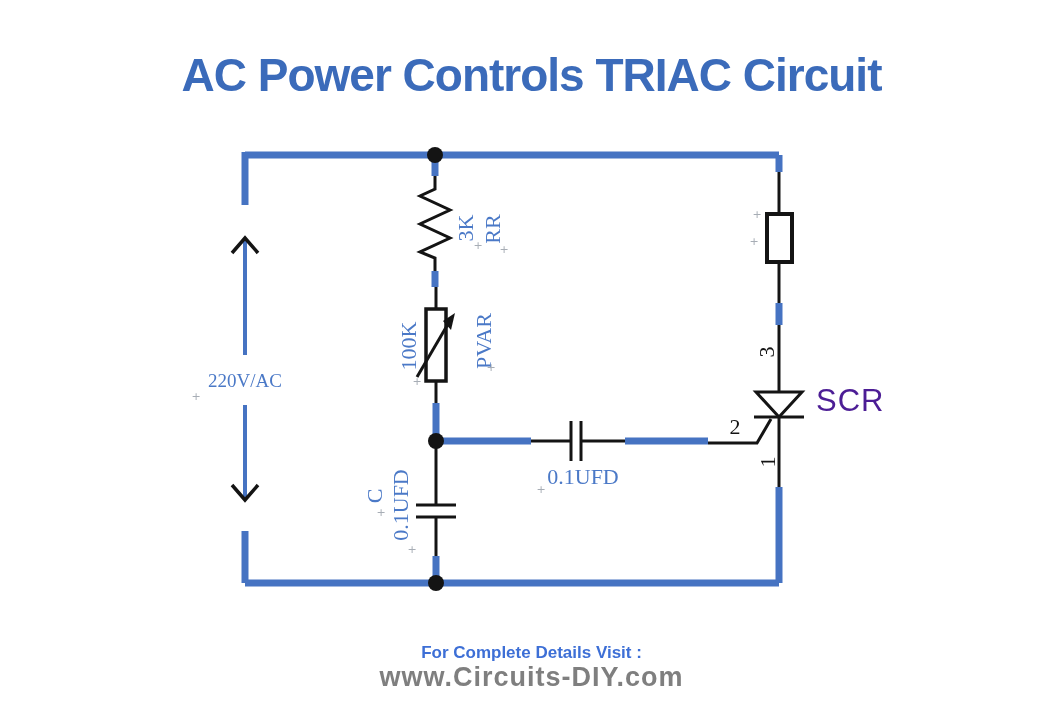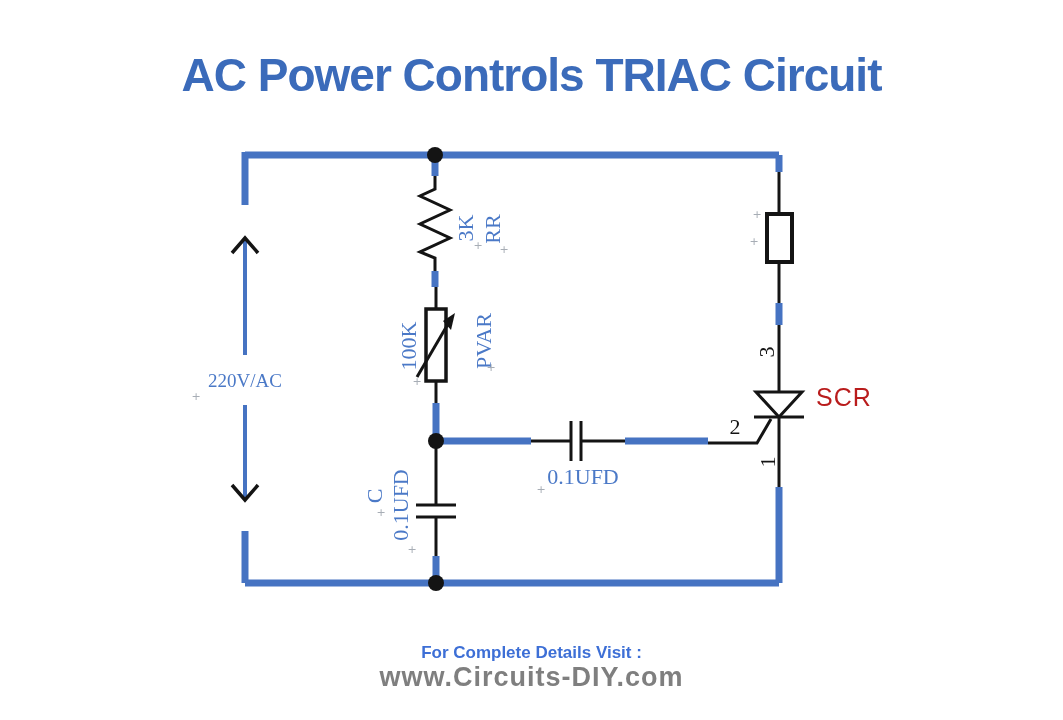--- a/index.html
+++ b/index.html
@@ -17,21 +17,21 @@
     position:absolute;color:#4b79c7;font-size:22px;white-space:nowrap;
     transform:translate(-50%,-50%);line-height:1;
   }
   .lbl.rot{transform:translate(-50%,-50%) rotate(-90deg);}
   .lbl.black{color:#141414;}
   .lamp-label{
     position:absolute;left:688px;top:215px;color:#4b79c7;font-size:23px;line-height:24px;
     white-space:pre-line;
   }
   .scr-label{
-    position:absolute;left:816px;top:385px;color:#b91c1c;font-size:25px;
+    position:absolute;left:816px;top:385px;color:#4c1d95;font-size:31px;
     font-family:"Liberation Sans", sans-serif;letter-spacing:1px;line-height:1;
   }
   .src-label{font-size:19px;}
   .plus{
     position:absolute;color:#a7adb5;font-size:11px;line-height:1;
     transform:translate(-50%,-50%);font-family:"DejaVu Sans", sans-serif;
   }
   .footer1{
     position:absolute;left:0;top:643px;width:1063px;text-align:center;
     font-family:"Liberation Sans", sans-serif;font-weight:bold;font-size:17px;color:#3d6fd6;

